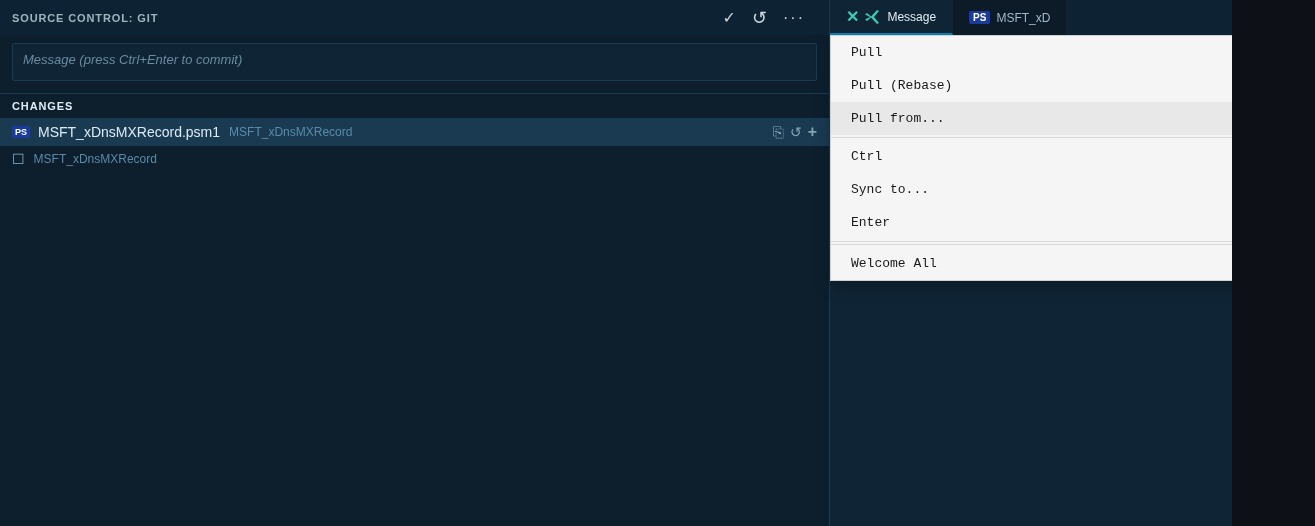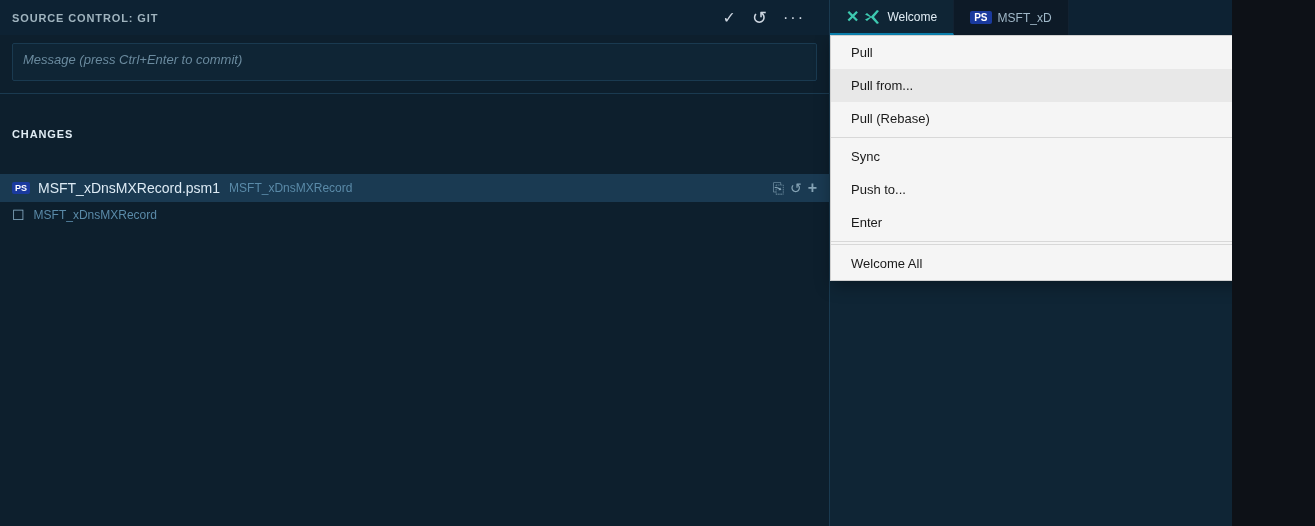--- a/index.html
+++ b/index.html
@@ -55,21 +55,20 @@
 
     
     .sc-panel {
       width: 830px;
       flex-shrink: 0;
       background: #0d1f2d;
       display: flex;
       flex-direction: column;
       border-right: 1px solid #1a3a50;
       position: relative;
-      gap: 28px;
     }
 
     
     .commit-message {
       padding: 8px 12px;
       background: #0d1f2d;
       border-bottom: 1px solid #1a3a50;
     }
 
     .commit-input {
@@ -169,20 +168,21 @@
     
     .dropdown-menu {
       position: absolute;
       right: -485px;
       top: 0;
       width: 480px;
       background: #f5f5f5;
       border: 1px solid #d0d0d0;
       box-shadow: 2px 4px 16px rgba(0,0,0,0.35);
       z-index: 100;
+      font-family: Liberation Mono, monospace;
     }
 
     .menu-item {
       display: flex;
       align-items: center;
       padding: 9px 20px;
       font-size: 13px;
       color: #1a1a1a;
       cursor: pointer;
       background: #f5f5f5;
@@ -276,21 +276,21 @@
         <span class="header-icon" style="letter-spacing:2px;">···</span>
       </div>
     </div>
     <div class="tabs-section">
       <div class="tab-item active">
         <span class="tab-icon-vscode" style="color:#3dc9b0; font-size:16px; font-weight:bold;">✕</span>
 
         <svg width="16" height="16" viewBox="0 0 16 16" style="flex-shrink:0;">
           <polygon points="12,1 6,7.5 2,4 0,5.5 5,8 0,10.5 2,12 6,8.5 12,15 14,14 9,8 14,2" fill="#3dc9b0"></polygon>
         </svg>
-        <span>Welcome</span>
+        <span>Message</span>
       </div>
       <div class="tab-item">
         <span class="tab-icon-ps">PS</span>
         <span>MSFT_xD</span>
       </div>
     </div>
   </div>
 
   <div class="content-row">
 
@@ -321,32 +321,32 @@
           <span class="file-icon mof">☐</span>
           <span class="file-path">MSFT_xDnsMXRecord</span>
         </div>
 
       </div>
 
       <div class="dropdown-menu" style="position: absolute; left: 830px; top: 0px; width: 485px;">
         <div class="menu-item">
           <span>Pull</span>
         </div>
+        <div class="menu-item">
+          <span>Pull (Rebase)</span>
+        </div>
         <div class="menu-item highlighted" style="background:#e8e8e8;">
           <span>Pull from...</span>
         </div>
-        <div class="menu-item">
-          <span>Pull (Rebase)</span>
-        </div>
         <div class="menu-separator"></div>
         <div class="menu-item">
-          <span>Sync</span>
-        </div>
-        <div class="menu-item">
-          <span>Push to...</span>
+          <span>Ctrl</span>
+        </div>
+        <div class="menu-item">
+          <span>Sync to...</span>
         </div>
         <div class="menu-item">
           <span>Enter</span>
         </div>
         <div class="menu-separator"></div>
         <div class="menu-separator"></div>
         <div class="menu-item">
           <span>Welcome All</span>
         </div>
       </div>

